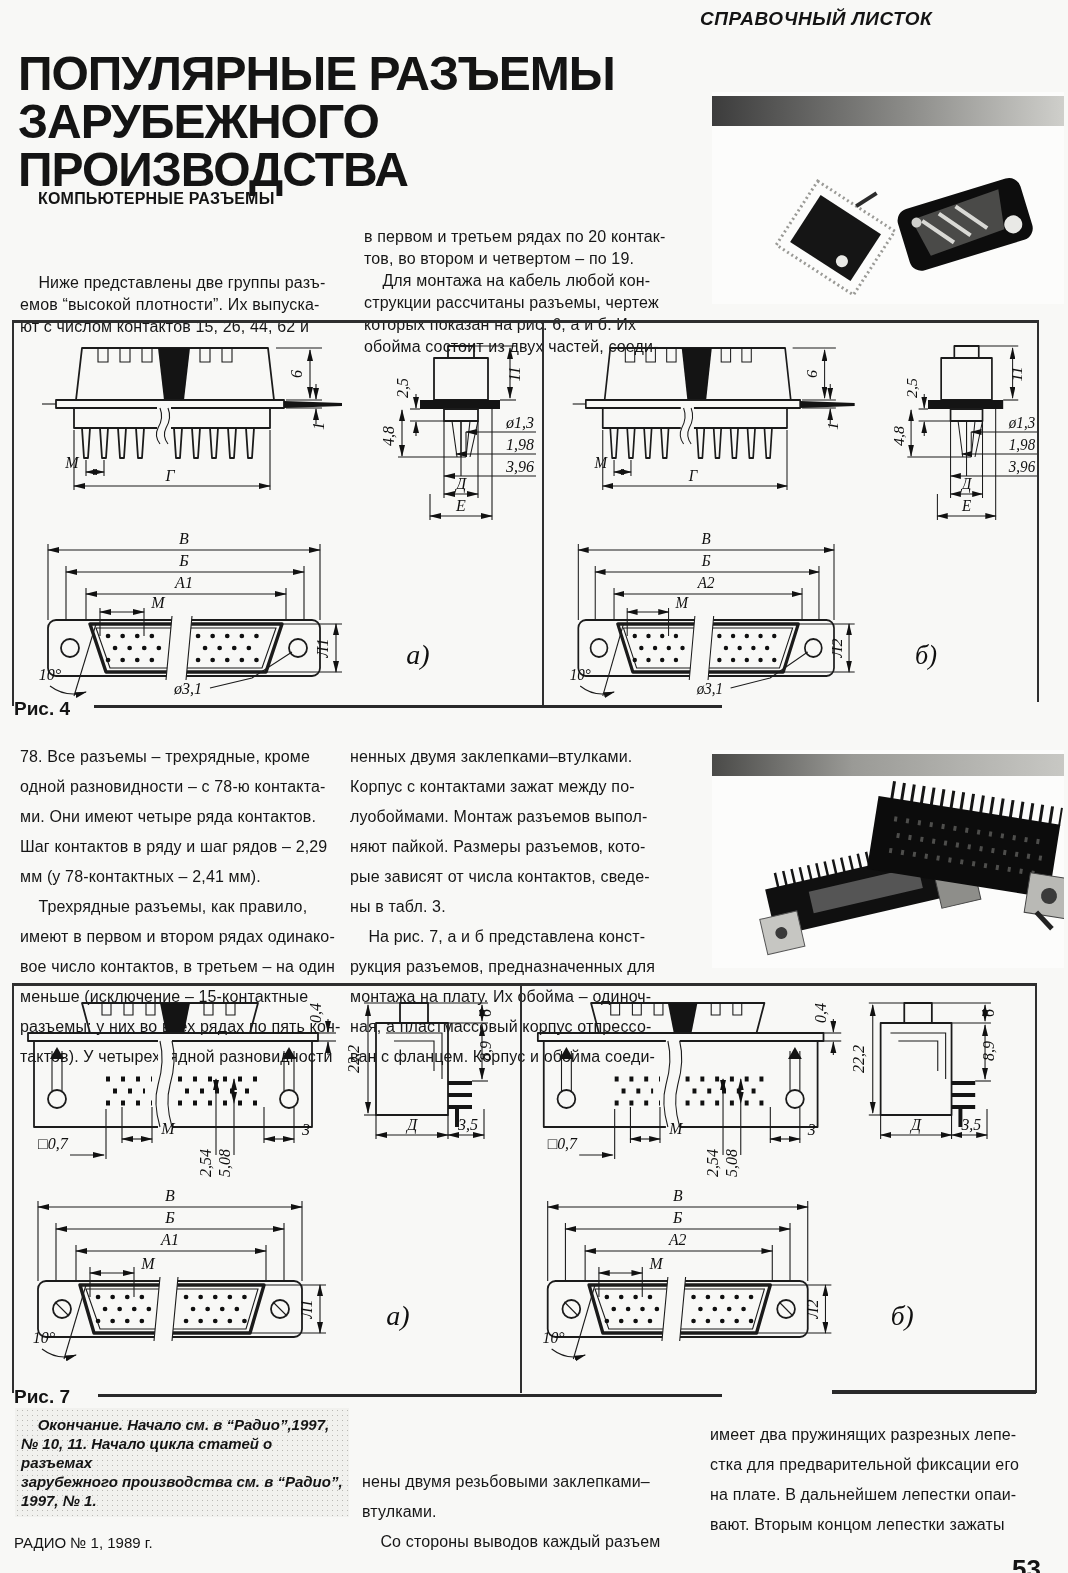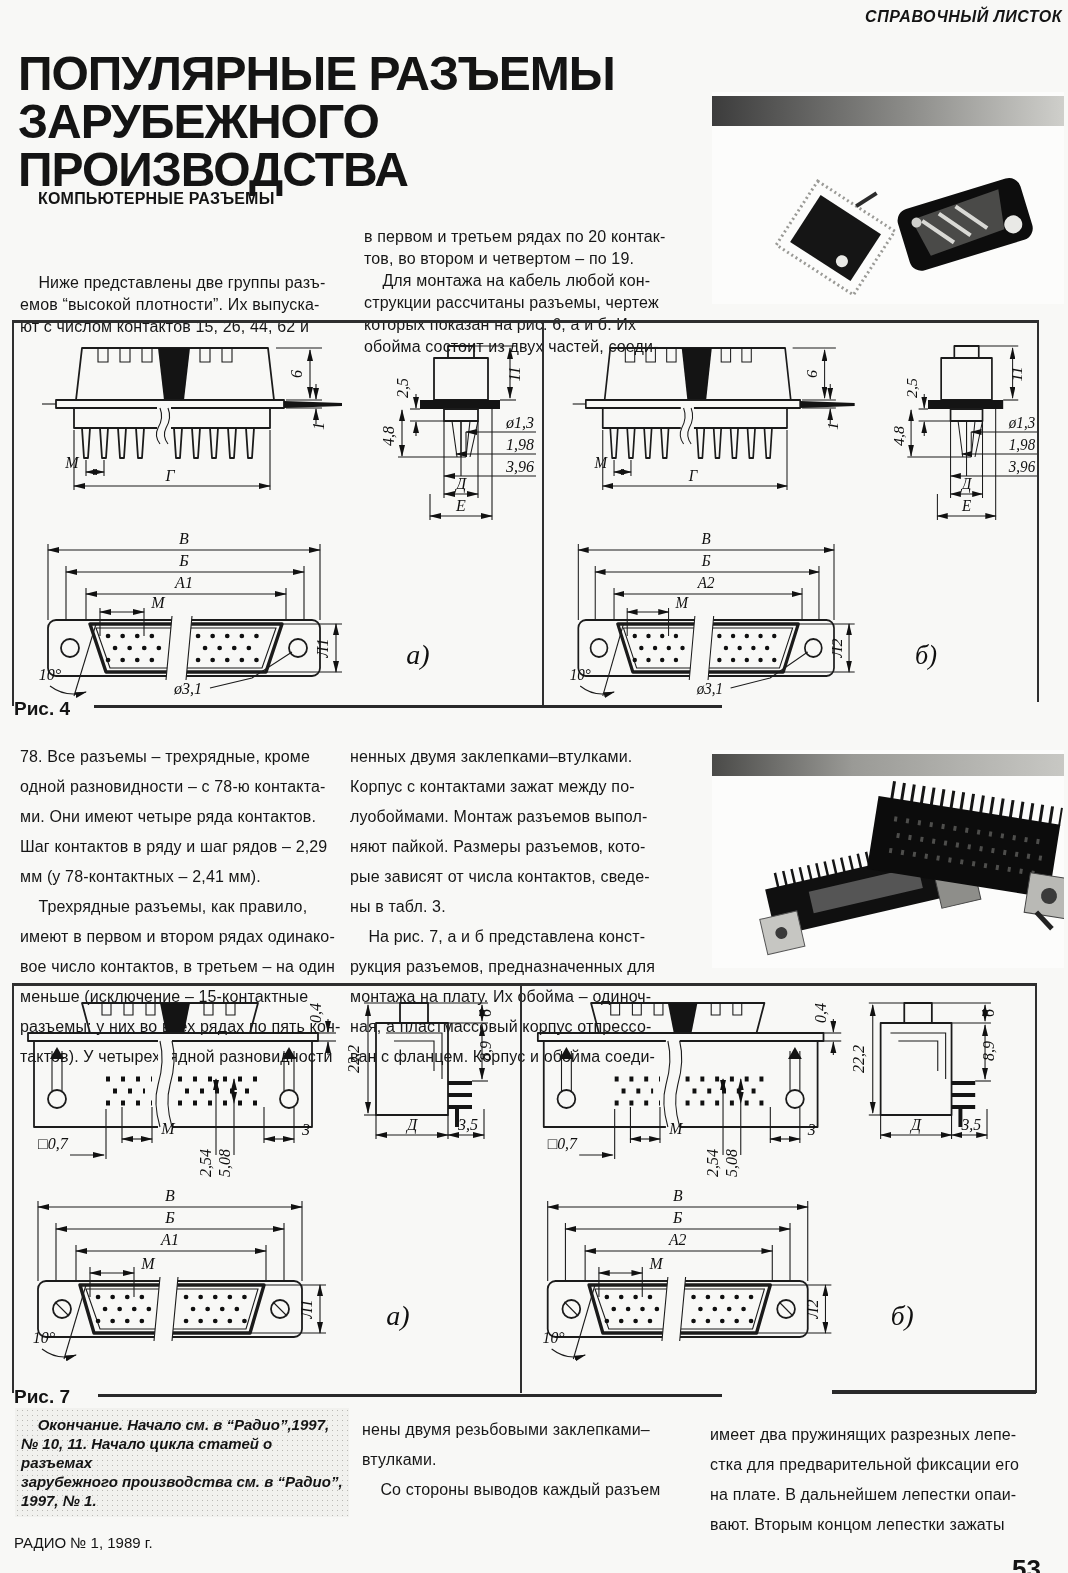--- a/index.html
+++ b/index.html
@@ -2,21 +2,21 @@
 <html><head>
 <meta charset="utf-8">
 <style>
   html,body{margin:0;padding:0;}
   body{width:1068px;height:1573px;background:#f8f8f6;position:relative;
        font-family:"Liberation Sans",sans-serif;color:#141414;}
   .abs{position:absolute;}
   .prose{font-size:16px;line-height:30px;white-space:pre-line;text-align:justify;
          color:#161616;letter-spacing:.15px;}
   .lh22{line-height:22px;margin-top:44px;}
-  .hdr-right{font-size:16px;font-weight:700;font-style:italic;letter-spacing:.5px;text-align:right;}
+  .hdr-right{font-size:19px;font-weight:700;font-style:italic;letter-spacing:.5px;}
   .title{font-size:48px;line-height:48px;font-weight:700;letter-spacing:-1px;
          white-space:pre-line;margin:0;}
   .section-h{font-size:16px;font-weight:700;letter-spacing:.2px;margin:0;}
   .figcap{font-size:19px;font-weight:700;}
   .rule{background:#2a2a2a;}
   .frame{background:#2f2f2f;}
   .note{font-size:15px;line-height:19px;font-weight:700;font-style:italic;white-space:pre-line;
         background-color:#f1f1ee;
         background-image:radial-gradient(#b9b9b4 .8px, rgba(0,0,0,0) .9px);
         background-size:5px 5px;padding:7px 6px;}
@@ -609,21 +609,21 @@
 </svg>
 
 <div class="abs figcap" style="left:14px;top:1386px;">Рис. 7</div>
 <div class="abs rule" style="left:98px;top:1394px;width:624px;height:3px;"></div>
 <div class="abs rule" style="left:832px;top:1390px;width:204px;height:4px;"></div>
 
 <div class="abs note" style="left:15px;top:1408px;width:322px;">&nbsp;&nbsp;&nbsp;&nbsp;Окончание. Начало см. в “Радио”,1997,
 № 10, 11. Начало цикла статей о разъемах
 зарубежного производства см. в “Радио”,
 1997, № 1.</div>
-<div class="abs prose" style="left:362px;top:1415px;width:346px;">нены двумя резьбовыми заклепками–
+<div class="abs prose" style="left:362px;top:1467px;width:346px;">нены двумя резьбовыми заклепками–
 втулками.
 &nbsp;&nbsp;&nbsp;&nbsp;Со стороны выводов каждый разъем</div>
 <div class="abs prose" style="left:710px;top:1420px;width:352px;">имеет два пружинящих разрезных лепе-
 стка для предварительной фиксации его
 на плате. В дальнейшем лепестки опаи-
 вают. Вторым концом лепестки зажаты</div>
 
 <div class="abs footer" style="left:14px;top:1534px;">РАДИО № 1, 1989 г.</div>
 <div class="abs pagenum" style="left:1012px;top:1526px;margin-top:28px;">53</div>
 

